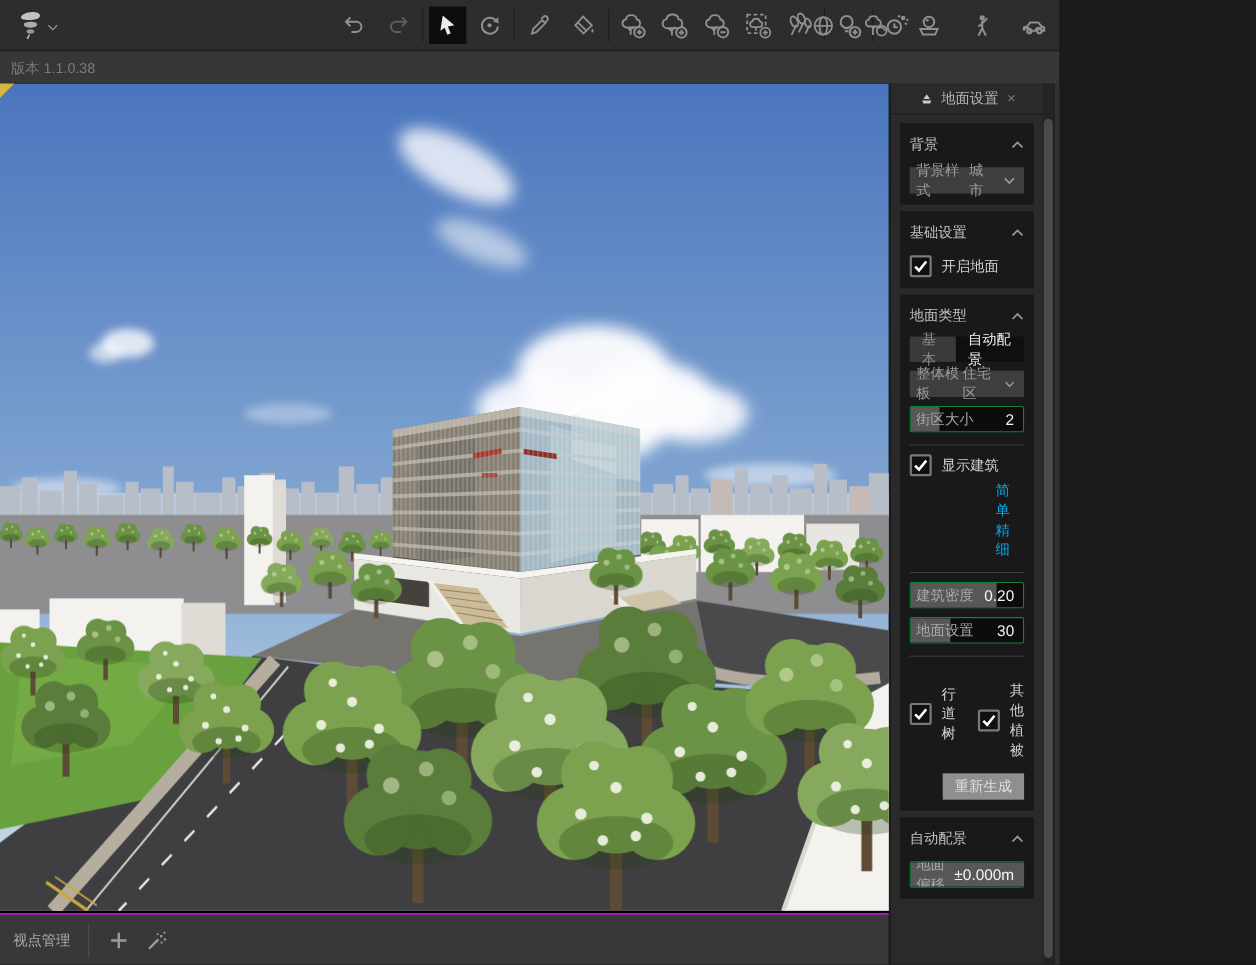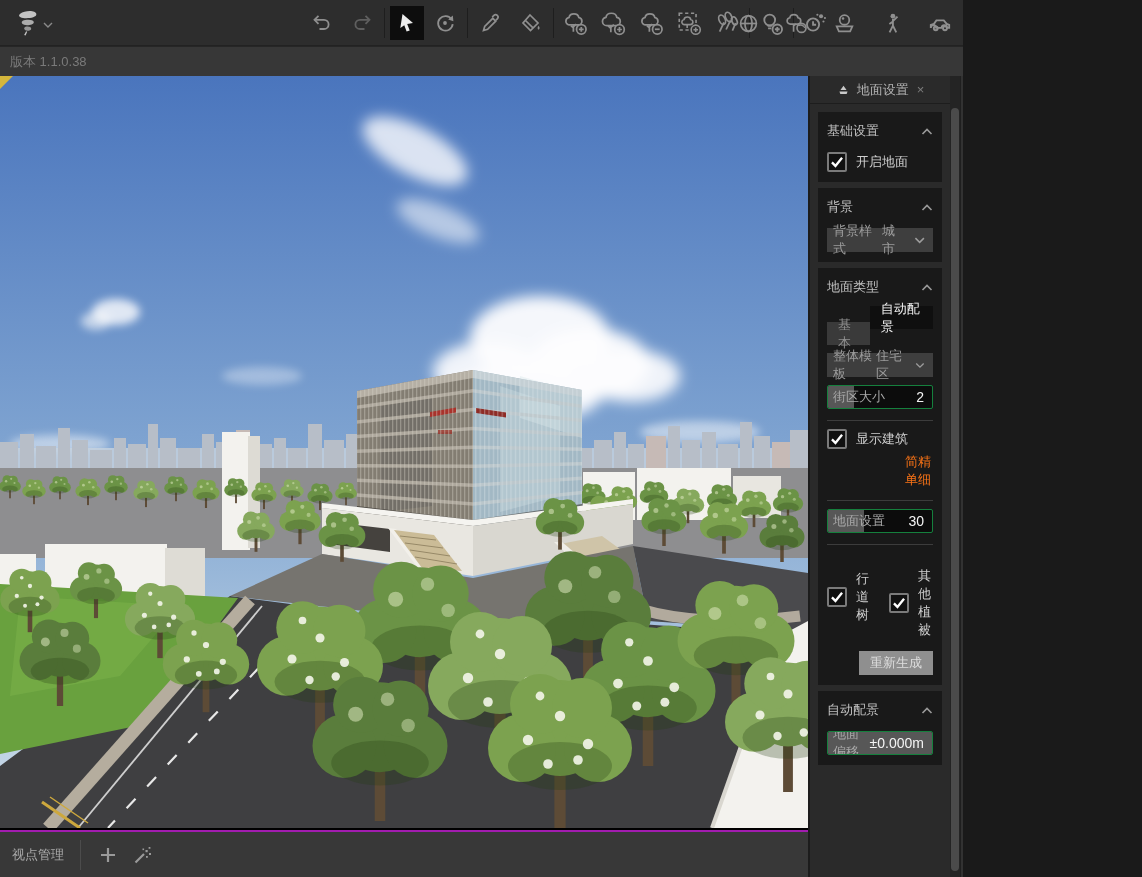--- a/index.html
+++ b/index.html
@@ -46,24 +46,24 @@
   .chk-label { font-size:13px; color:#cfcfcf; }
   .dd-row { margin-top:8px; height:24px; background:#3e3e3e; display:flex; align-items:center; padding:0 8px 0 6px; }
   .dd-label { font-size:13px; color:#9c9c9c; }
   .dd-value { margin-left:auto; font-size:13px; color:#9c9c9c; padding-right:7px; }
   .field { position:relative; margin-top:8px; height:24px; background:#0c0c0c; border:1px solid #15803d; border-radius:2px; display:flex; align-items:center; overflow:hidden; }
   .field .hl { position:absolute; left:0; top:0; bottom:0; background:#575757; }
   .field .f-label { position:relative; font-size:13px; color:#a9a9a9; padding-left:5px; }
   .field .f-value { position:relative; margin-left:auto; font-size:14px; color:#f4f4f4; padding-right:8px; }
   .tabs-row { margin-top:6px; display:flex; }
   .gtab { height:23px; padding:0 11px; font-size:13px; display:flex; align-items:center; }
-  .gtab.inactive { background:#3a3a3a; color:#8f8f8f;margin-top:16px; }
+  .gtab.inactive { background:#3a3a3a; color:#8f8f8f; }
   .gtab.active { background:#0f0f0f; color:#f2f2f2; }
   .sep-line { border:none; border-top:1px solid #3c3c3c; margin:11px 0 2px 0; }
-  .slider-scale { display:flex; justify-content:space-between; margin:4px 2px 2px 78px; font-size:13px; color:#f97316; }
+  .slider-scale { display:flex; justify-content:space-between; margin:4px 2px 2px 78px; font-size:13px; color:#0ea5e9;flex-direction:column; }
   .slider-row { display:flex; align-items:center; }
   .slider-label { width:70px; font-size:13px; color:#b5b5b5; flex:0 0 auto; }
   .slider-track { position:relative; flex:1; height:13px; background:#0d0d0d; border:1px solid #454545; }
   .slider-handle { position:absolute; left:0; top:-3px; width:14px; height:17px; background:#8f8f8f; border:1px solid #c2c2c2; }
   .slider-tick { position:absolute; top:3px; width:5px; height:5px; background:#7d7d7d; }
   .chk-pair { display:flex; gap:20px; margin-top:10px; }
   .regen-row { display:flex; justify-content:flex-end; margin-top:12px; }
   .regen-btn { background:#8f8f8f; color:#dedede; border:none; font-size:13px; padding:3px 11px; font-family:inherit; }
   .pscroll { width:10px; background:#242424; position:relative; }
   .pthumb { position:absolute; left:1px; top:32px; bottom:6px; width:8px; background:#4b4b4b; border-radius:4px; }
@@ -555,53 +555,53 @@
               <path d="M5 14.5 h14 l-1.6 4.5 H6.6 z" fill="#c9c9c9"></path>
             </svg>
           <span>地面设置</span>
           <span class="panel-close">×</span>
         </div>
 
         <div class="panel-body">
 
           <div class="section">
             <div class="sec-title">
+              <span>背景</span>
+              <svg width="12" height="7" viewBox="0 0 12 7">
+                  <polyline points="1.5,6 6,1.5 10.5,6" fill="none" stroke="#9a9a9a" stroke-width="1.6"></polyline>
+                </svg>
+            </div>
+            <div class="dd-row">
+              <span class="dd-label">背景样式</span>
+              <span class="dd-value">城市</span>
+              <svg width="12" height="7" viewBox="0 0 12 7">
+                  <polyline points="1.5,1 6,5.5 10.5,1" fill="none" stroke="#9c9c9c" stroke-width="1.6"></polyline>
+                </svg>
+            </div>
+          </div>
+
+          <div class="section">
+            <div class="sec-title">
               <span>基础设置</span>
               <svg width="12" height="7" viewBox="0 0 12 7">
                   <polyline points="1.5,6 6,1.5 10.5,6" fill="none" stroke="#9a9a9a" stroke-width="1.6"></polyline>
                 </svg>
             </div>
             <div class="chk-row">
               <span class="chk">
                 <svg width="14" height="14" viewBox="0 0 18 18">
                     <polyline points="2.5,9.5 7,14 15.5,3.5" fill="none" stroke="#fff" stroke-width="3"></polyline>
                   </svg>
               </span>
               <span class="chk-label">开启地面</span>
             </div>
           </div>
 
           <div class="section">
             <div class="sec-title">
-              <span>背景</span>
-              <svg width="12" height="7" viewBox="0 0 12 7">
-                  <polyline points="1.5,6 6,1.5 10.5,6" fill="none" stroke="#9a9a9a" stroke-width="1.6"></polyline>
-                </svg>
-            </div>
-            <div class="dd-row">
-              <span class="dd-label">背景样式</span>
-              <span class="dd-value">城市</span>
-              <svg width="12" height="7" viewBox="0 0 12 7">
-                  <polyline points="1.5,1 6,5.5 10.5,1" fill="none" stroke="#9c9c9c" stroke-width="1.6"></polyline>
-                </svg>
-            </div>
-          </div>
-
-          <div class="section">
-            <div class="sec-title">
               <span>地面类型</span>
               <svg width="12" height="7" viewBox="0 0 12 7">
                   <polyline points="1.5,6 6,1.5 10.5,6" fill="none" stroke="#9a9a9a" stroke-width="1.6"></polyline>
                 </svg>
             </div>
             <div class="tabs-row">
               <span class="gtab inactive">基本</span>
               <span class="gtab active">自动配景</span>
             </div>
 
@@ -630,20 +630,25 @@
               <span class="chk-label">显示建筑</span>
             </div>
 
             <div class="slider-scale">
               <span>简单</span>
               <span>精细</span>
             </div>
 
             <hr class="sep-line">
 
+            <div class="field">
+              <span class="hl" style="width:78px"></span>
+              <span class="f-label">建筑密度</span>
+              <span class="f-value">0.20</span>
+            </div>
             <div class="field">
               <span class="hl" style="width:36px"></span>
               <span class="f-label">地面设置</span>
               <span class="f-value">30</span>
             </div>
 
             <hr class="sep-line">
 
             <div class="chk-pair">
               <div class="chk-row" style="margin-top:0">

